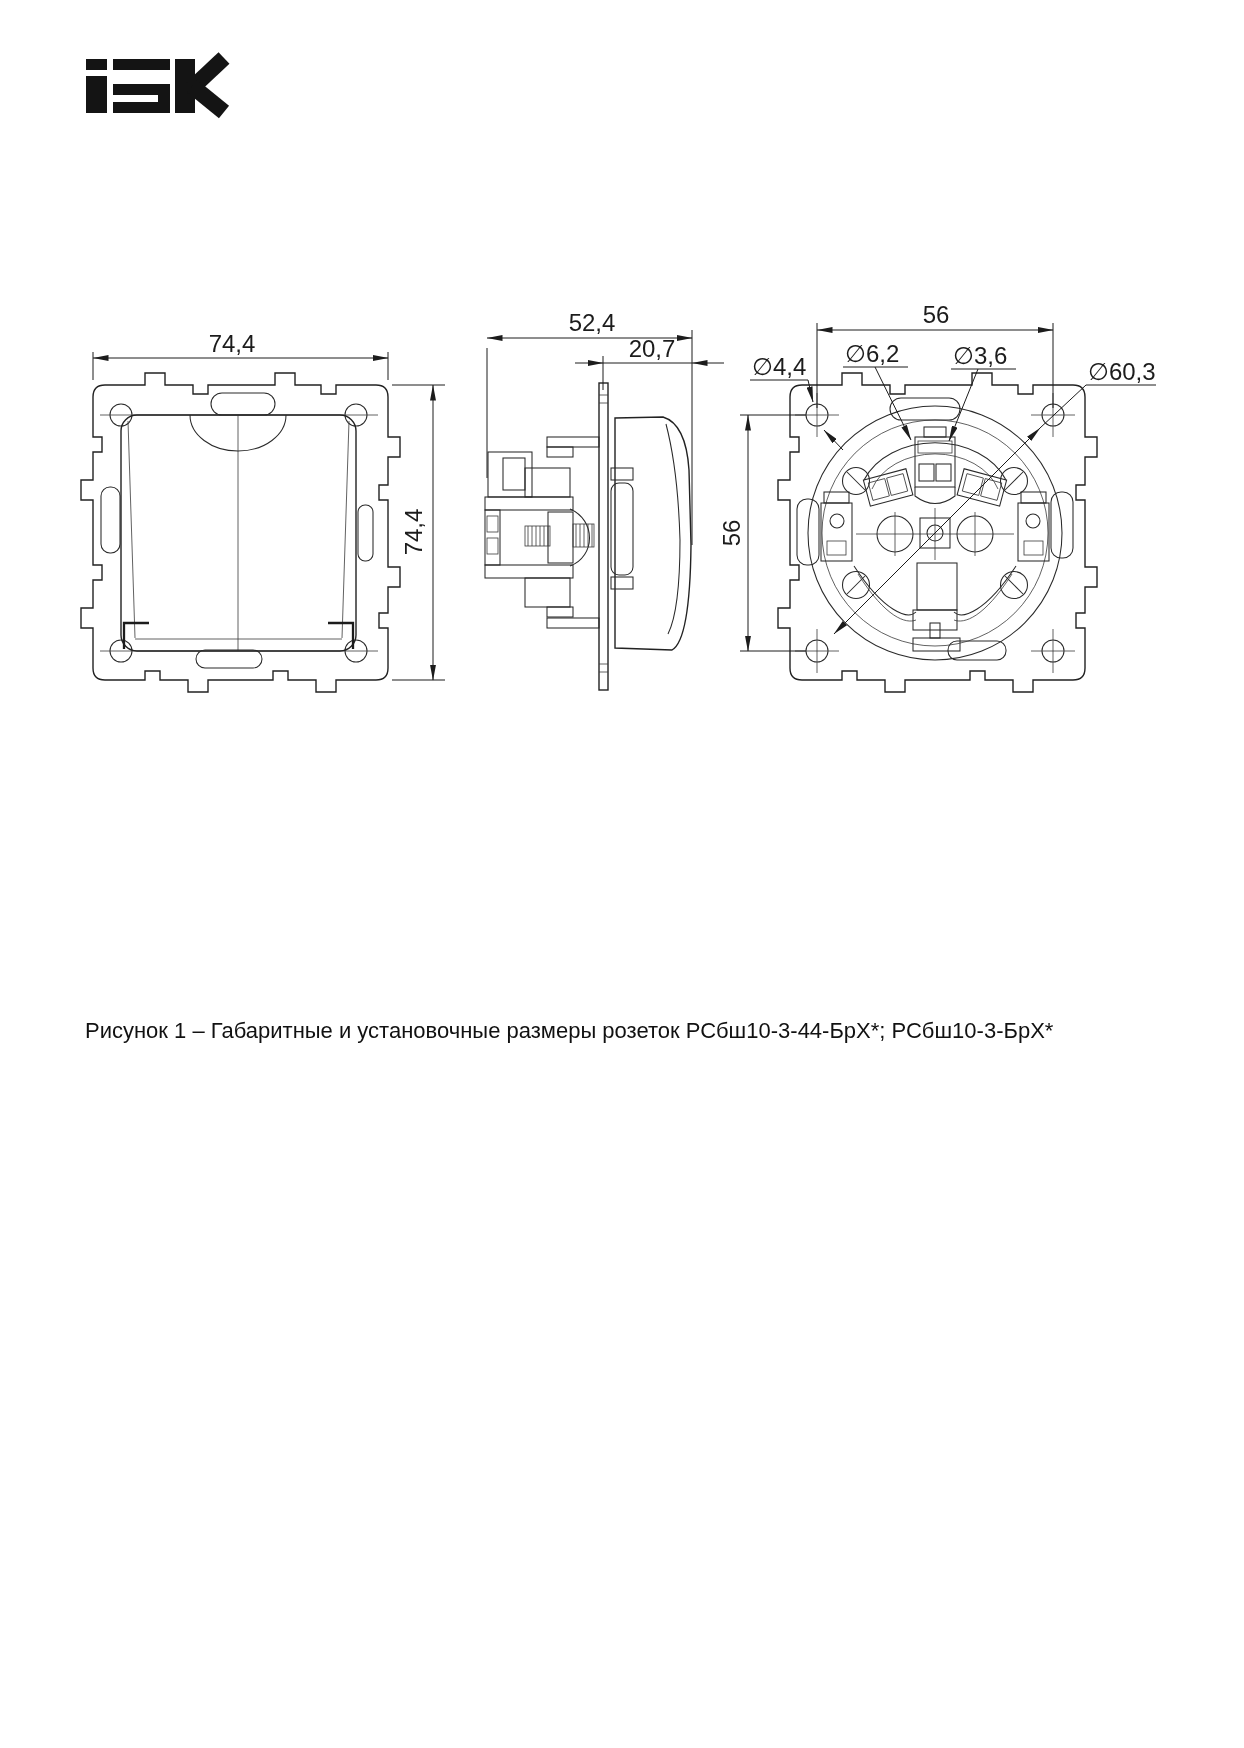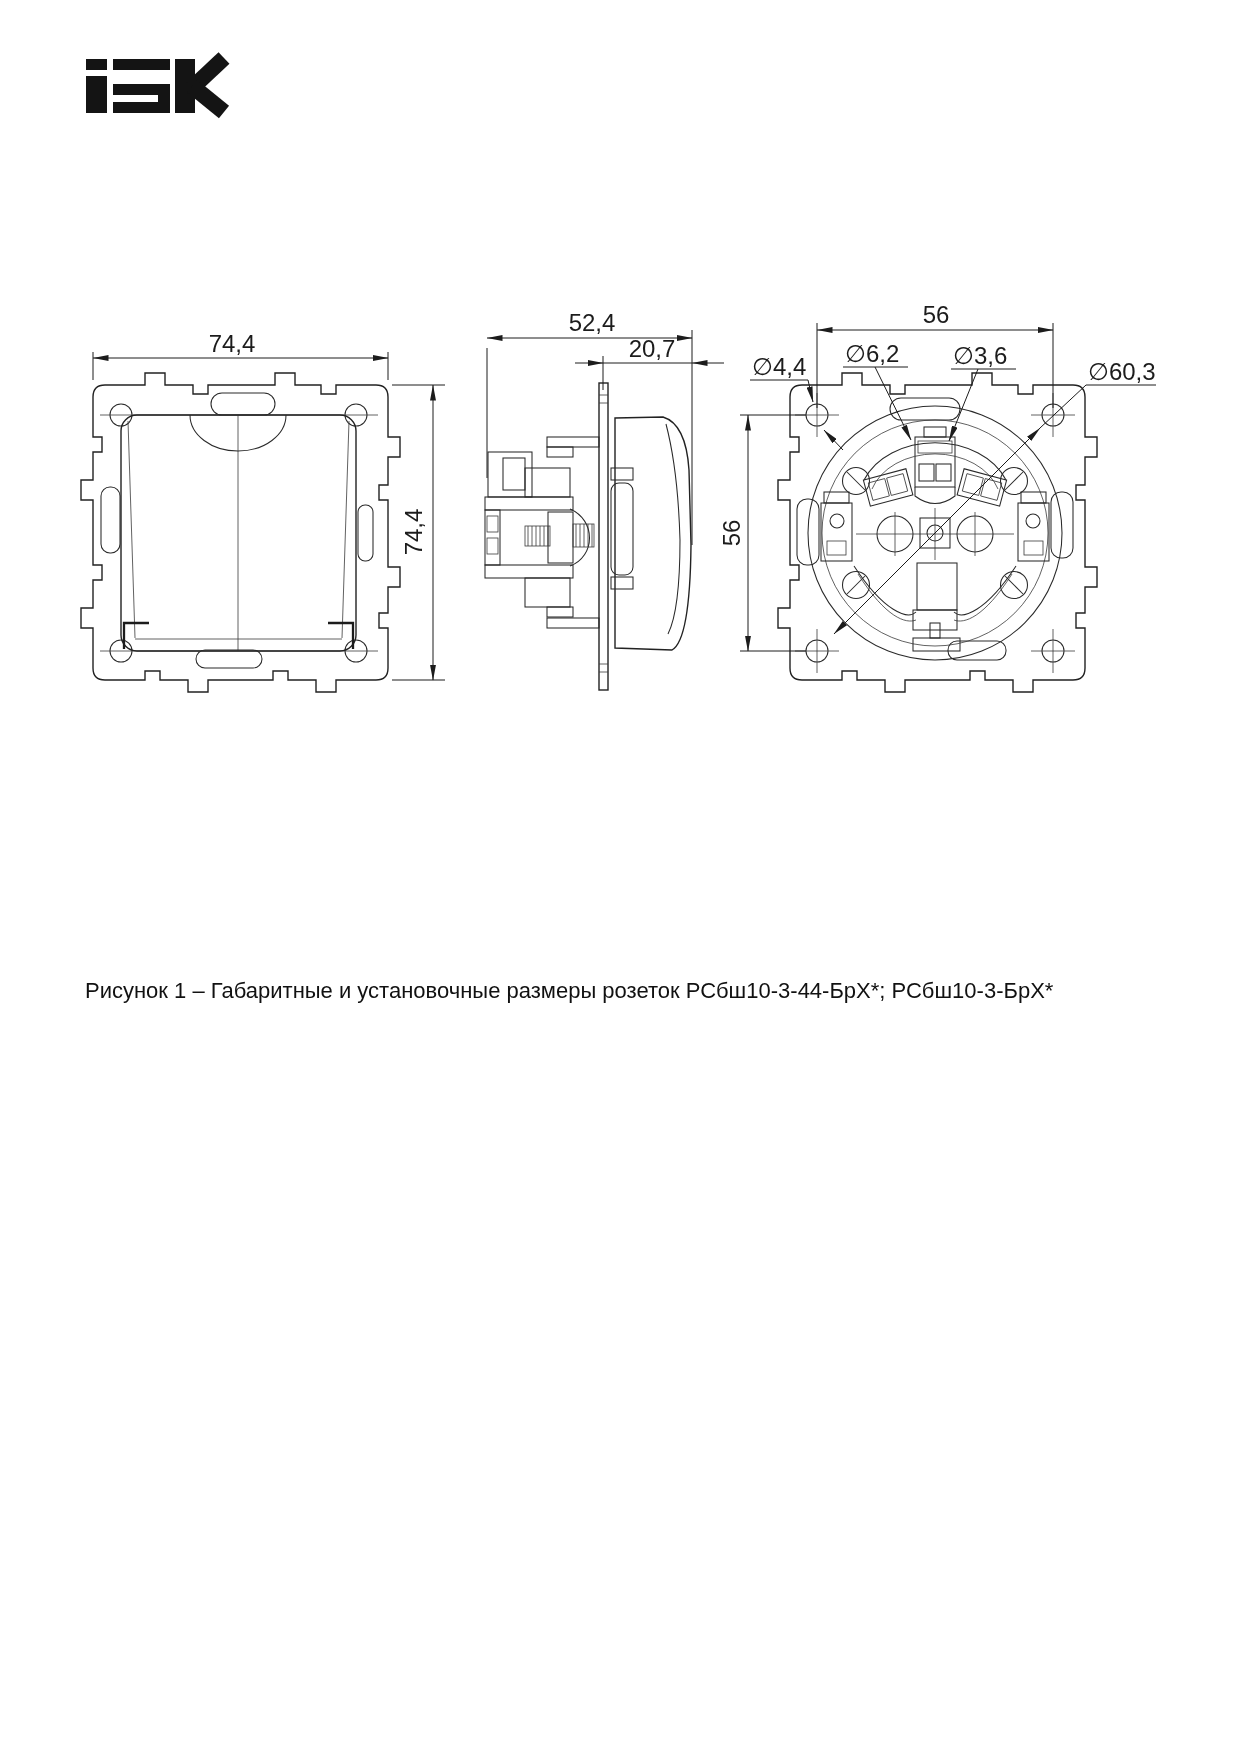--- a/index.html
+++ b/index.html
@@ -13,21 +13,21 @@
   }
   svg{position:absolute;left:0;top:0;}
   .dim-text{
     font-family:"Liberation Sans","DejaVu Sans",sans-serif;
     font-size:24px;
     fill:#1c1c1c;
   }
   .caption{
     position:absolute;
     left:85px;
-    top:976px;
+    top:1016px;
     width:1060px;
     font-size:22px;
     color:#111;
     line-height:30px;
     white-space:nowrap;
   }
   
   .outline{stroke:#222;stroke-width:1.4;fill:none;}
   .detail{stroke:#2a2a2a;stroke-width:1.05;fill:none;}
   .thin{stroke:#3a3a3a;stroke-width:0.8;fill:none;}

